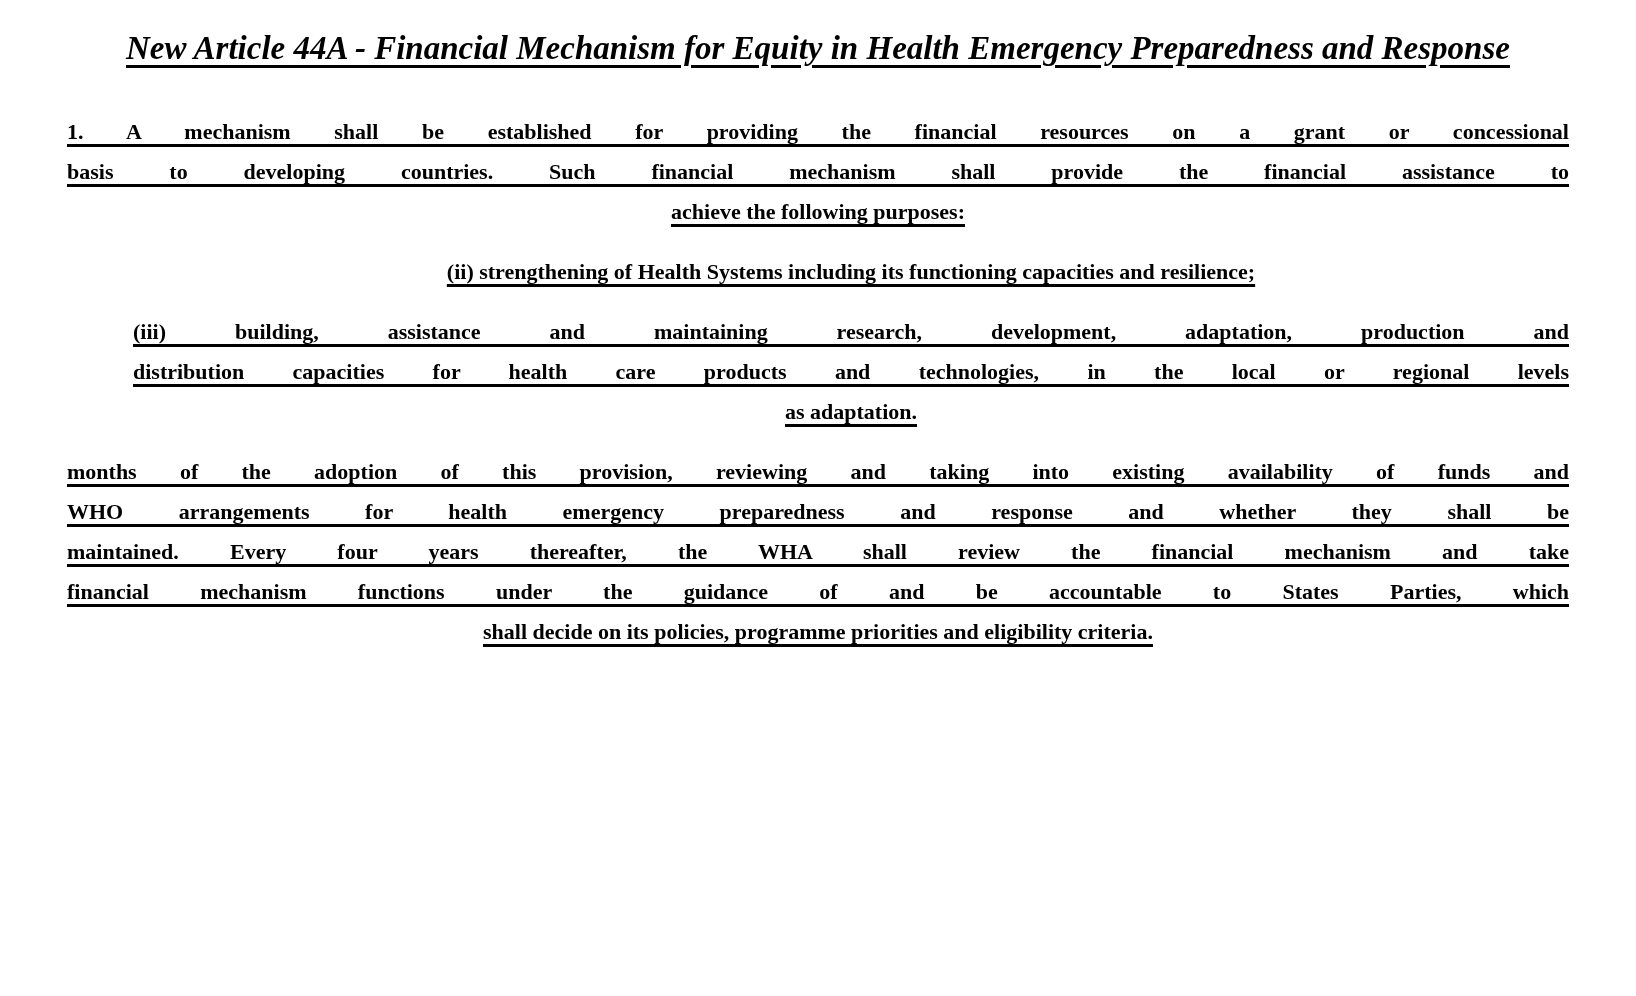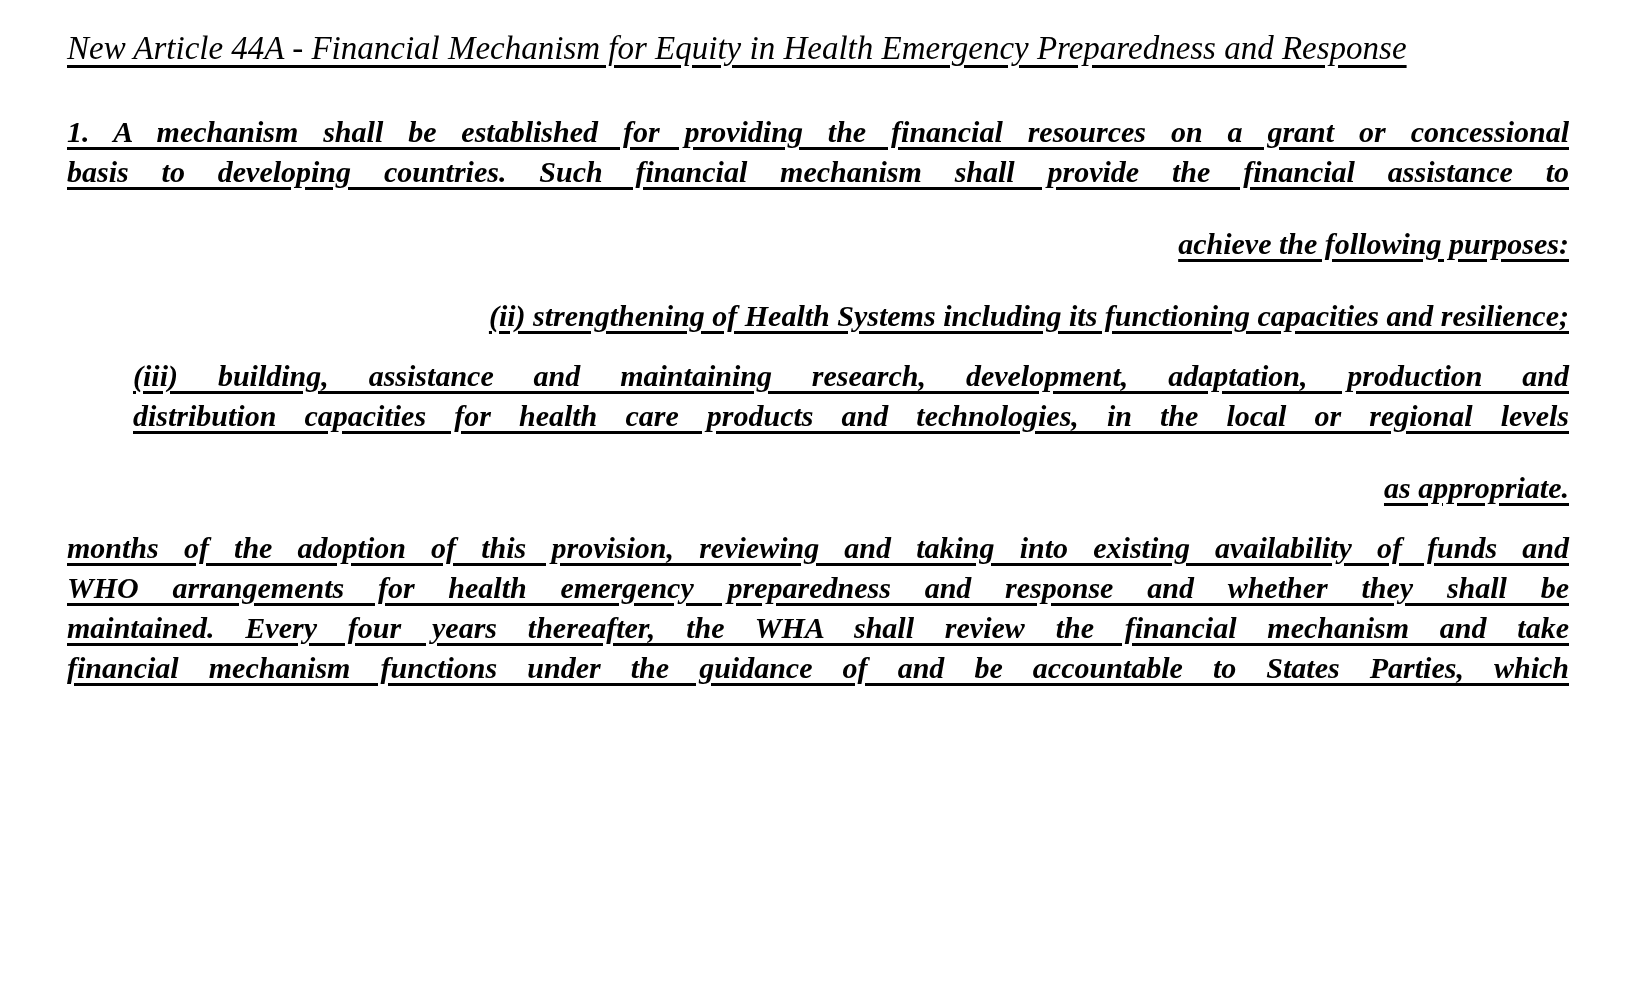--- a/index.html
+++ b/index.html
@@ -18,68 +18,68 @@
     box-sizing: border-box;
     width: 1636px;
     height: 996px;
     padding: 26px 67px 0 67px;
     background: #ffffff;
   }
   .doc-title {
     margin: 0 0 42px 0;
     font-size: 33px;
     line-height: 44px;
-    font-weight: 400;
+    font-weight: 700;
     font-style: italic;
+    text-align: center;
     text-decoration: underline;
     text-decoration-thickness: 3px;
     text-underline-offset: 6px;
   }
   .paragraph {
     margin: 0 0 20px 0;
-    font-size: 30px;
+    font-size: 22px;
     line-height: 40px;
     font-weight: 700;
-    font-style: italic;
   }
   .paragraph.indent {
     margin-left: 66px;
   }
   .line {
     text-align: justify;
     text-align-last: justify;
     text-decoration: underline;
     text-decoration-thickness: 3px;
     text-underline-offset: 5px;
   }
   .line.last {
-    text-align: right;
+    text-align: center;
     text-align-last: auto;
-    margin-top: 32px;
   }
 </style>
 </head>
 <body>
 
 <div class="page">
   <h1 class="doc-title">New Article 44A - Financial Mechanism for Equity in Health Emergency Preparedness and Response</h1>
   <div id="doc-body">
       <div class="paragraph">
         <div class="line">1. A mechanism shall be established for providing the financial resources on a grant or concessional</div>
         <div class="line">basis to developing countries. Such financial mechanism shall provide the financial assistance to</div>
         <div class="line last">achieve the following purposes:</div>
       </div>
       <div class="paragraph indent">
         <div class="line last">(ii) strengthening of Health Systems including its functioning capacities and resilience;</div>
       </div>
       <div class="paragraph indent">
         <div class="line">(iii) building, assistance and maintaining research, development, adaptation, production and</div>
         <div class="line">distribution capacities for health care products and technologies, in the local or regional levels</div>
-        <div class="line last">as appropriate.</div>
+        <div class="line last">as adaptation.</div>
       </div>
       <div class="paragraph">
         <div class="line">months of the adoption of this provision, reviewing and taking into existing availability of funds and</div>
         <div class="line">WHO arrangements for health emergency preparedness and response and whether they shall be</div>
         <div class="line">maintained. Every four years thereafter, the WHA shall review the financial mechanism and take</div>
         <div class="line">financial mechanism functions under the guidance of and be accountable to States Parties, which</div>
+        <div class="line last">shall decide on its policies, programme priorities and eligibility criteria.</div>
       </div>
     </div>
 </div>
 
 </body></html>

